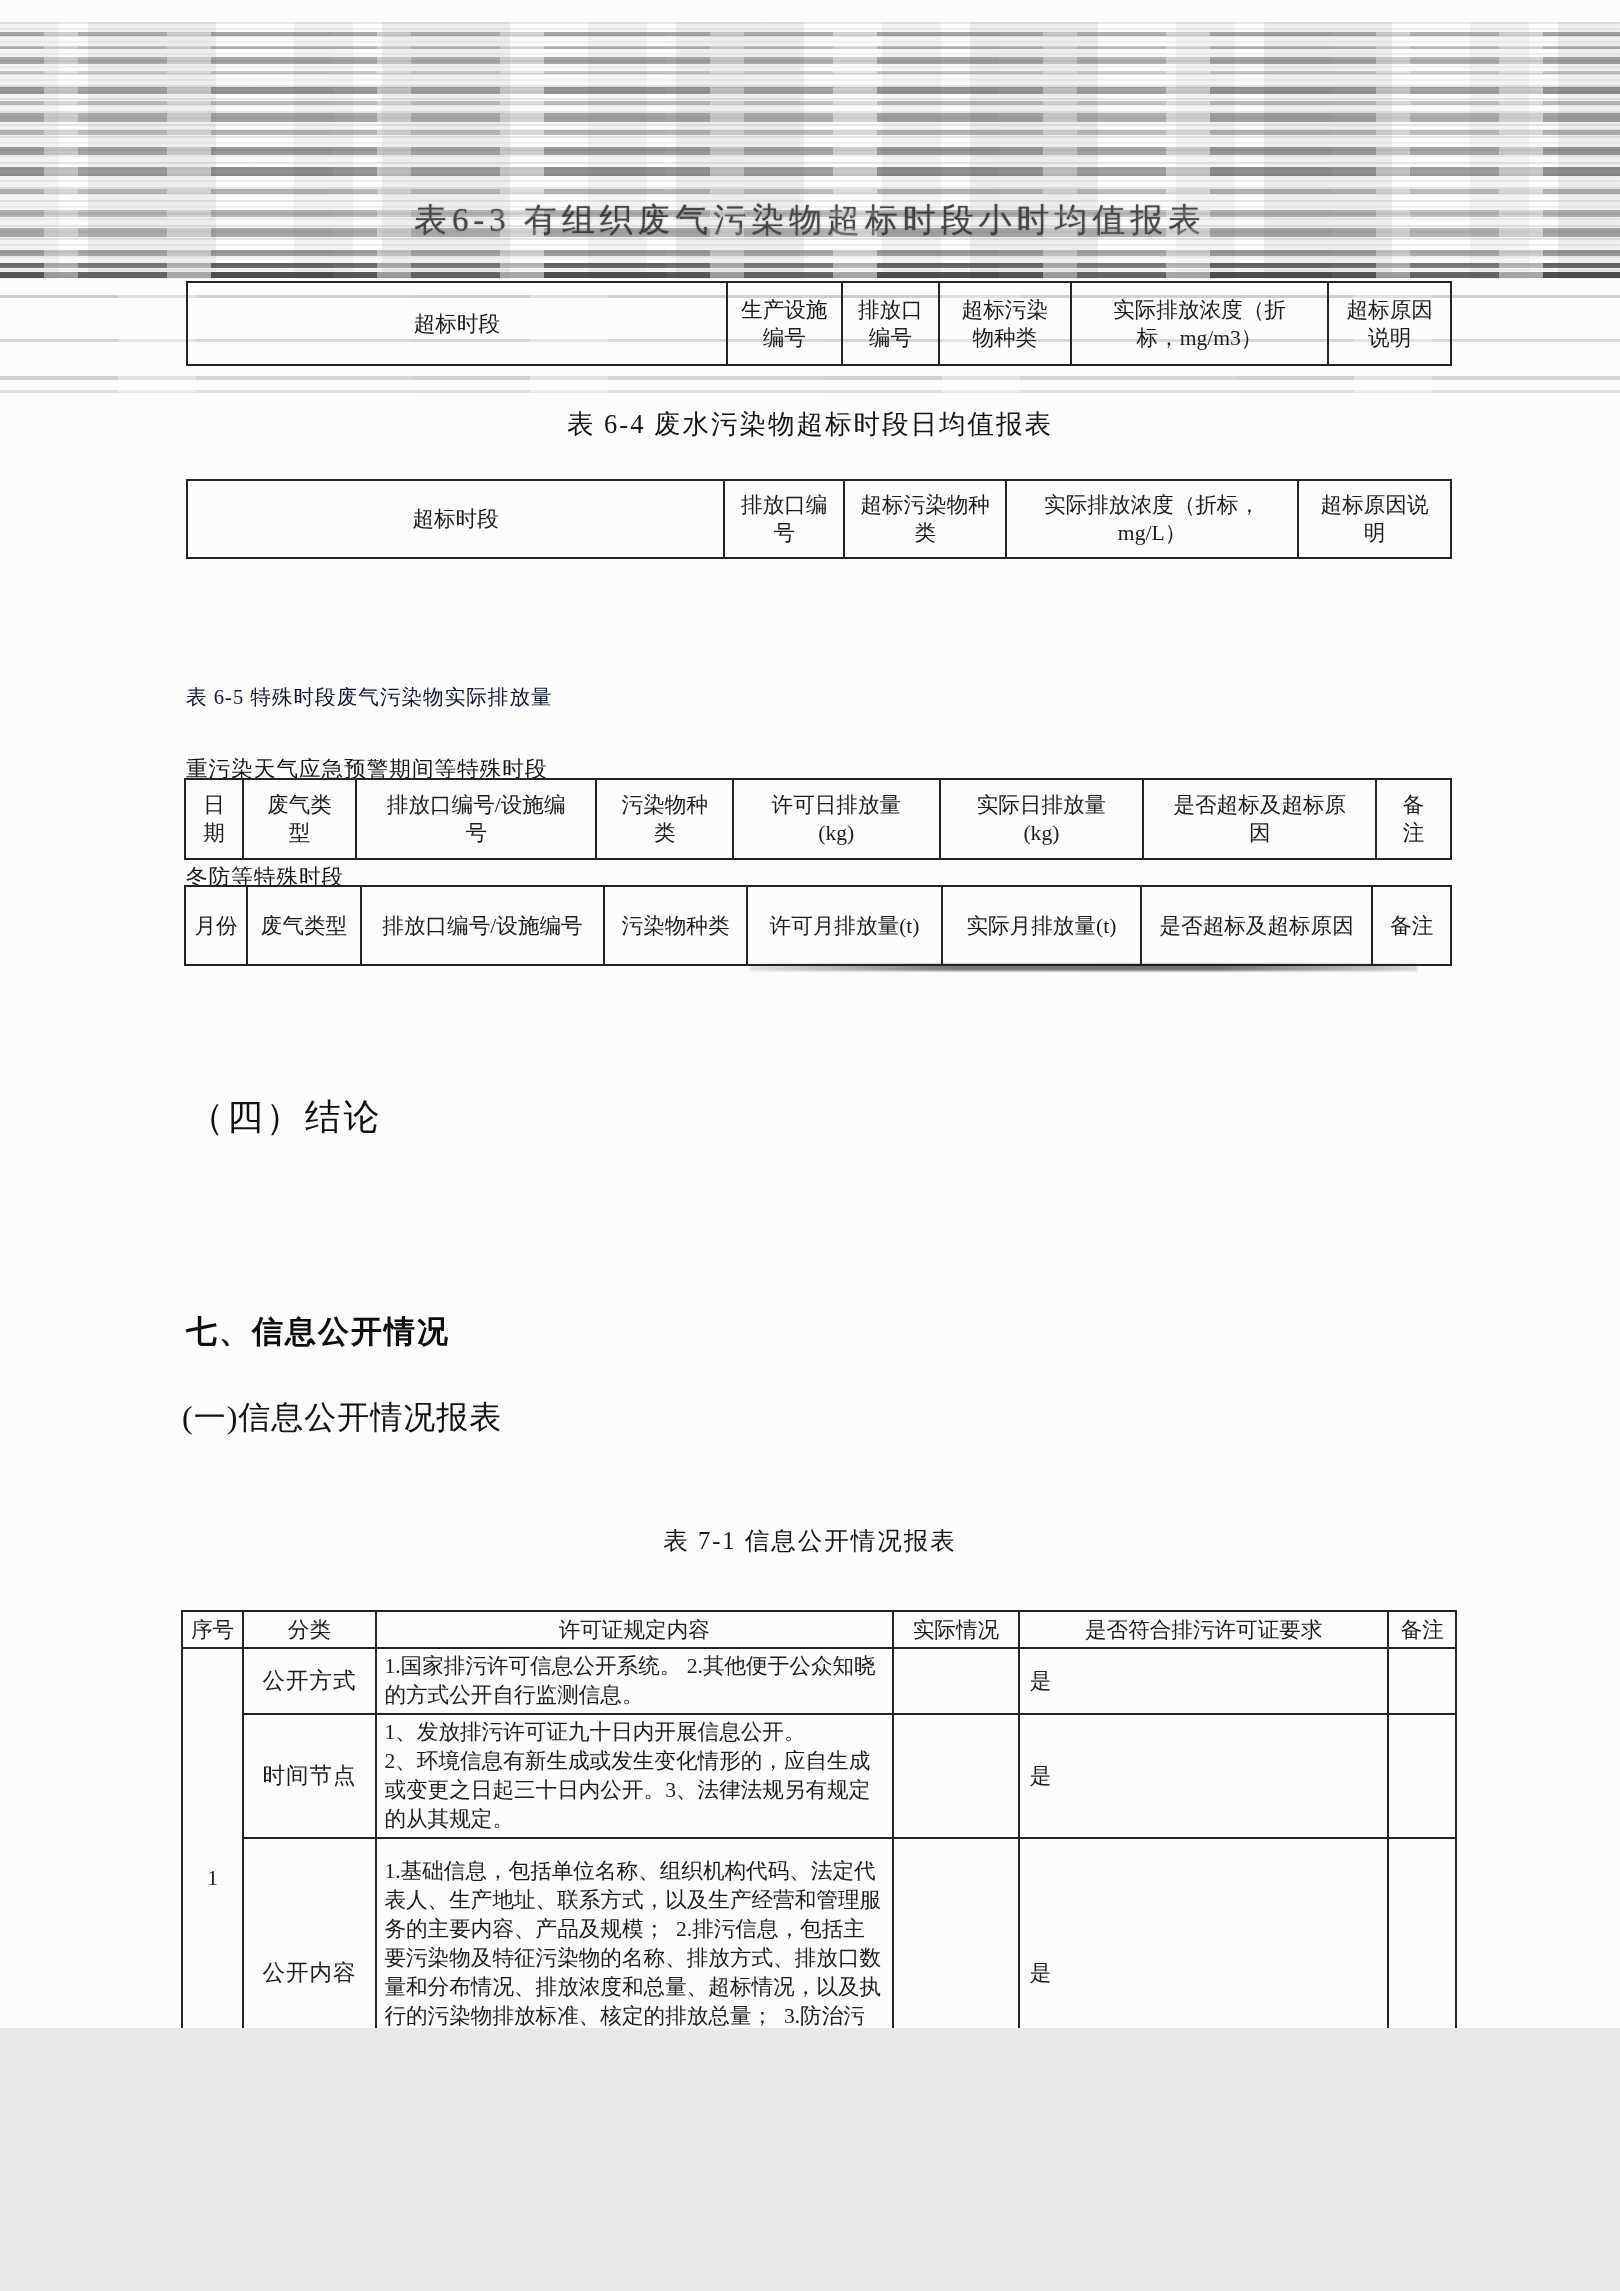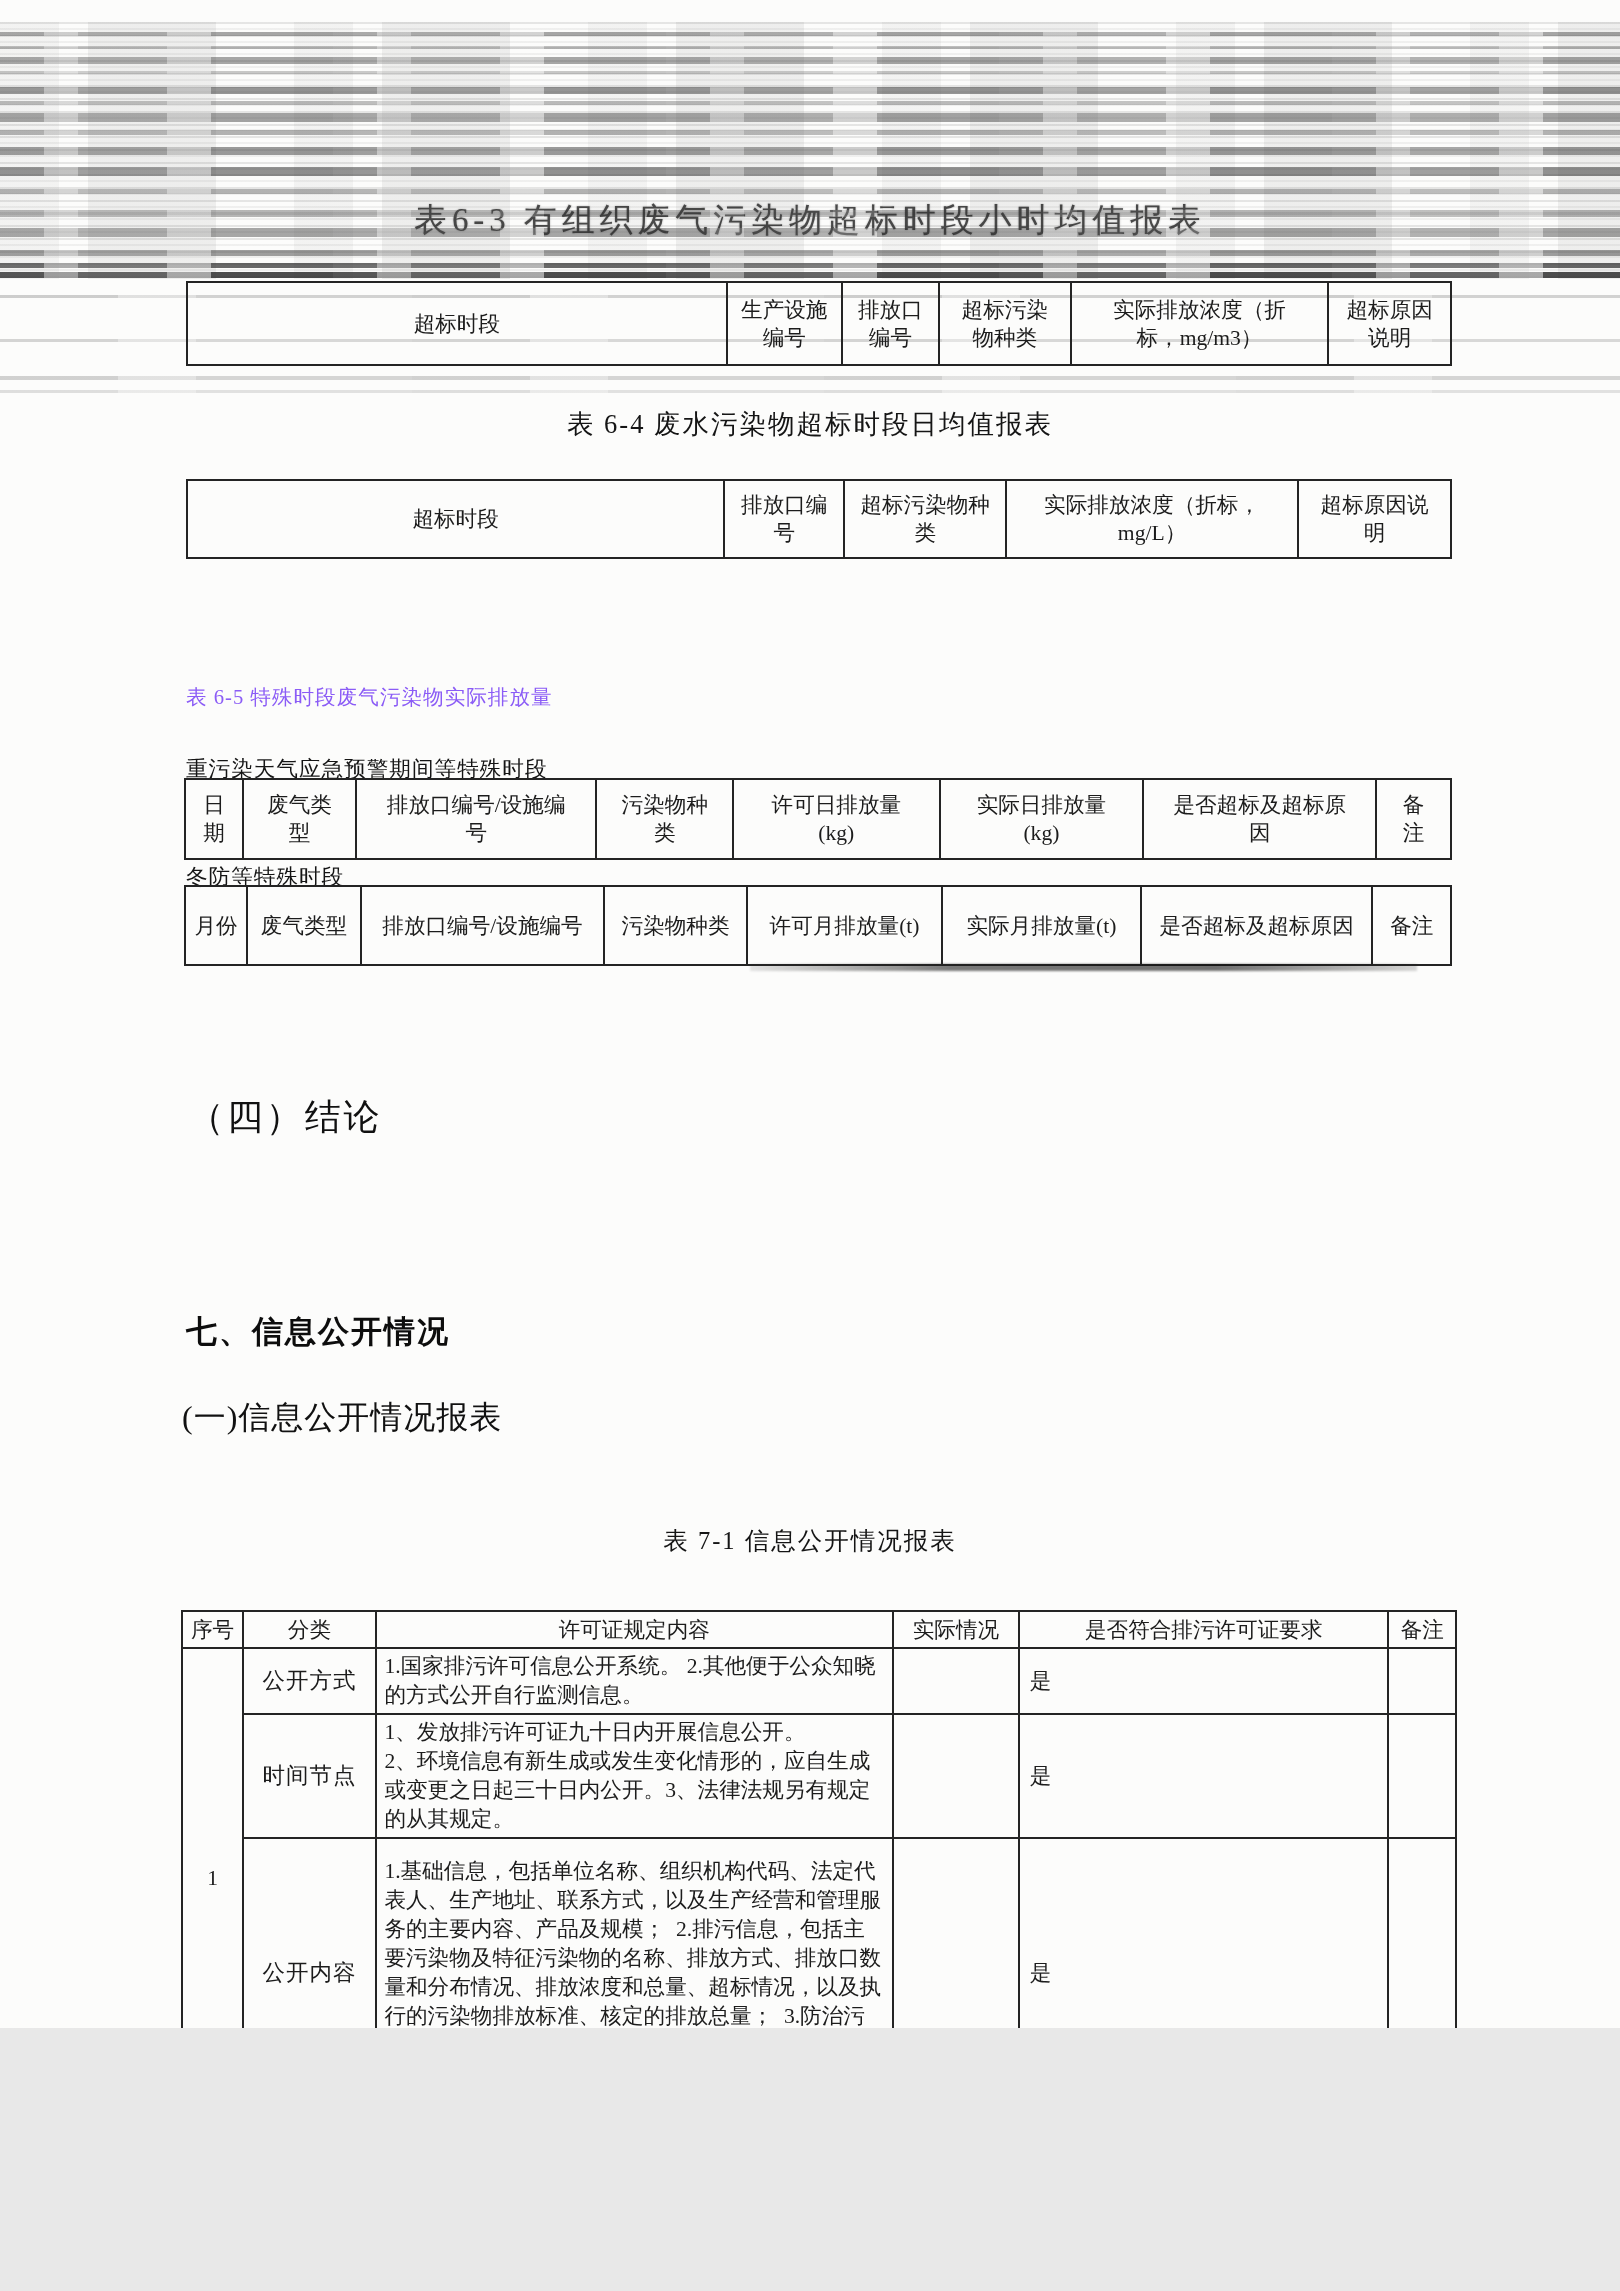--- a/index.html
+++ b/index.html
@@ -69,21 +69,21 @@
   .t71 td.content{text-align:left;vertical-align:middle;white-space:pre-wrap;line-height:29px;padding:2.9px 7.8px;}
   .t71 td.comply{text-align:left;padding-left:9.8px;}
   .t71 td.seq{font-size:21.6px;}
   .t71 td.category{font-size:22.5px;letter-spacing:1px;}
 
   
   .caption{position:absolute;left:0;width:1620px;text-align:center;color:#151515;}
   .c64{top:406px;font-size:26.5px;letter-spacing:2px;}
   .c71{top:1524px;font-size:24.5px;letter-spacing:2px;}
   .h-sec3{position:absolute;top:559px;left:181px;font-size:30px;letter-spacing:2px;color:#111;}
-  .c65{position:absolute;top:683px;left:186px;font-size:20.6px;letter-spacing:1px;color:#8b5cf6;}
+  .c65{position:absolute;top:683px;left:186px;font-size:20.6px;letter-spacing:1px;color:#0f172a;}
   .sublabel{position:absolute;left:186px;font-size:21.6px;letter-spacing:1px;color:#151515;}
   .l1{top:754px;}
   .l2{top:862px;}
   .h-sec4{position:absolute;top:1093px;left:188px;font-size:36px;letter-spacing:2.9px;color:#111;}
   .para{position:absolute;top:1182px;left:186px;width:1249px;font-size:21px;line-height:27.4px;
         text-align:justify;color:#141414;}
   .h-sec7{position:absolute;top:1311px;left:186px;font-size:31px;font-weight:bold;letter-spacing:2px;
           font-family:"Liberation Sans","DejaVu Sans",sans-serif;color:#0d0d0d;}
   .h-sec71{position:absolute;top:1396px;left:182px;font-size:32px;letter-spacing:1px;color:#111;}
 </style>

